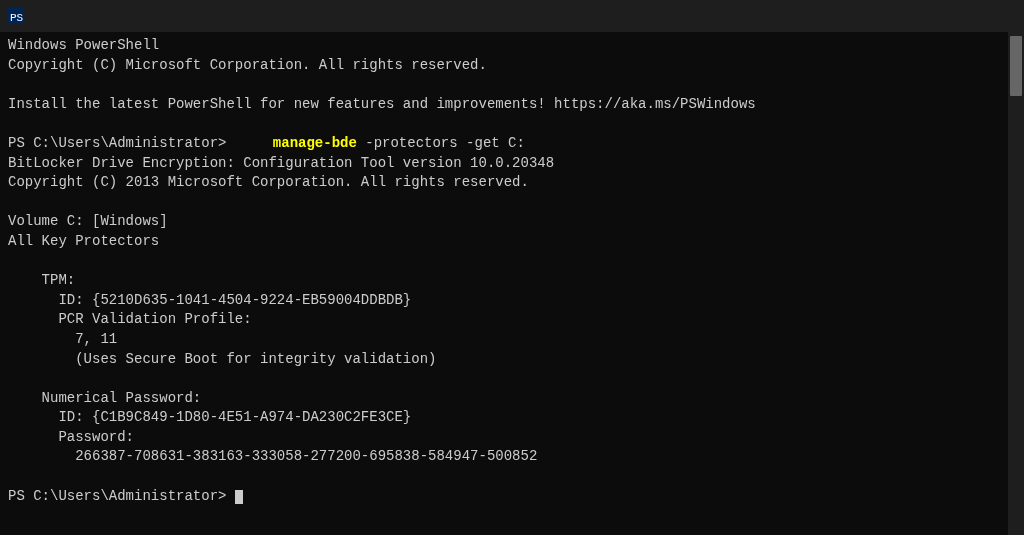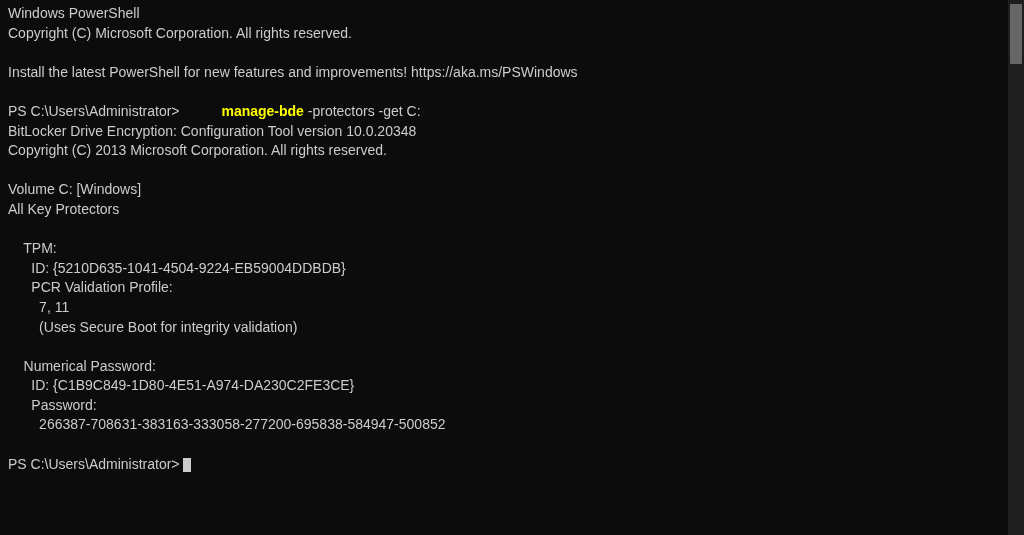--- a/index.html
+++ b/index.html
@@ -86,21 +86,21 @@
     }
 
     .terminal {
       flex: 1;
       background: #0c0c0c;
       color: #cccccc;
       padding: 4px 8px;
       font-size: 14px;
       line-height: 1.4;
       overflow-y: auto;
-      font-family: Liberation Sans, sans-serif;
+      font-family: Liberation Mono, monospace;
       white-space: pre;
     }
 
     .scrollbar {
       width: 16px;
       background: #1e1e1e;
       display: flex;
       flex-direction: column;
       align-items: center;
     }
@@ -138,20 +138,36 @@
     }
 
     @keyframes blink {
       50% { opacity: 0; }
     }
   </style>
 </head>
 <body>
 
 <div class="window">
+  <div class="titlebar">
+    <div class="titlebar-left">
+      <div class="titlebar-icon">
+        <svg viewBox="0 0 16 16" xmlns="http://www.w3.org/2000/svg">
+          <rect width="16" height="16" fill="#012456"></rect>
+          <text x="2" y="13" font-size="11" fill="white" font-family="Courier New">PS</text>
+        </svg>
+      </div>
+      <span class="titlebar-title"></span>
+    </div>
+    <div class="titlebar-controls">
+      <button class="titlebar-btn"></button>
+      <button class="titlebar-btn"></button>
+      <button class="titlebar-btn close"></button>
+    </div>
+  </div>
 
   <div class="content-area">
     <div class="terminal" id="terminal"><div class="normal-text">Windows PowerShell</div><div class="normal-text">Copyright (C) Microsoft Corporation. All rights reserved.</div><div>&nbsp;</div><div class="normal-text">Install the latest PowerShell for new features and improvements! https://aka.ms/PSWindows</div><div>&nbsp;</div><div><span class="prompt">PS C:\Users\Administrator&gt; </span><span class="highlight-cmd">manage-bde</span><span class="normal-text"> -protectors -get C:</span></div><div class="normal-text">BitLocker Drive Encryption: Configuration Tool version 10.0.20348</div><div class="normal-text">Copyright (C) 2013 Microsoft Corporation. All rights reserved.</div><div>&nbsp;</div><div class="normal-text">Volume C: [Windows]</div><div class="normal-text">All Key Protectors</div><div>&nbsp;</div><div class="normal-text">    TPM:</div><div class="normal-text">      ID: {5210D635-1041-4504-9224-EB59004DDBDB}</div><div class="normal-text">      PCR Validation Profile:</div><div class="normal-text">        7, 11</div><div class="normal-text">        (Uses Secure Boot for integrity validation)</div><div>&nbsp;</div><div class="normal-text">    Numerical Password:</div><div class="normal-text">      ID: {C1B9C849-1D80-4E51-A974-DA230C2FE3CE}</div><div class="normal-text">      Password:</div><div class="normal-text">        266387-708631-383163-333058-277200-695838-584947-500852</div><div>&nbsp;</div><div><span class="prompt">PS C:\Users\Administrator&gt; </span><span class="cursor"></span></div></div>
     <div class="scrollbar">
       <div class="scrollbar-thumb"></div>
     </div>
   </div>
 </div>
 
 </body></html>

